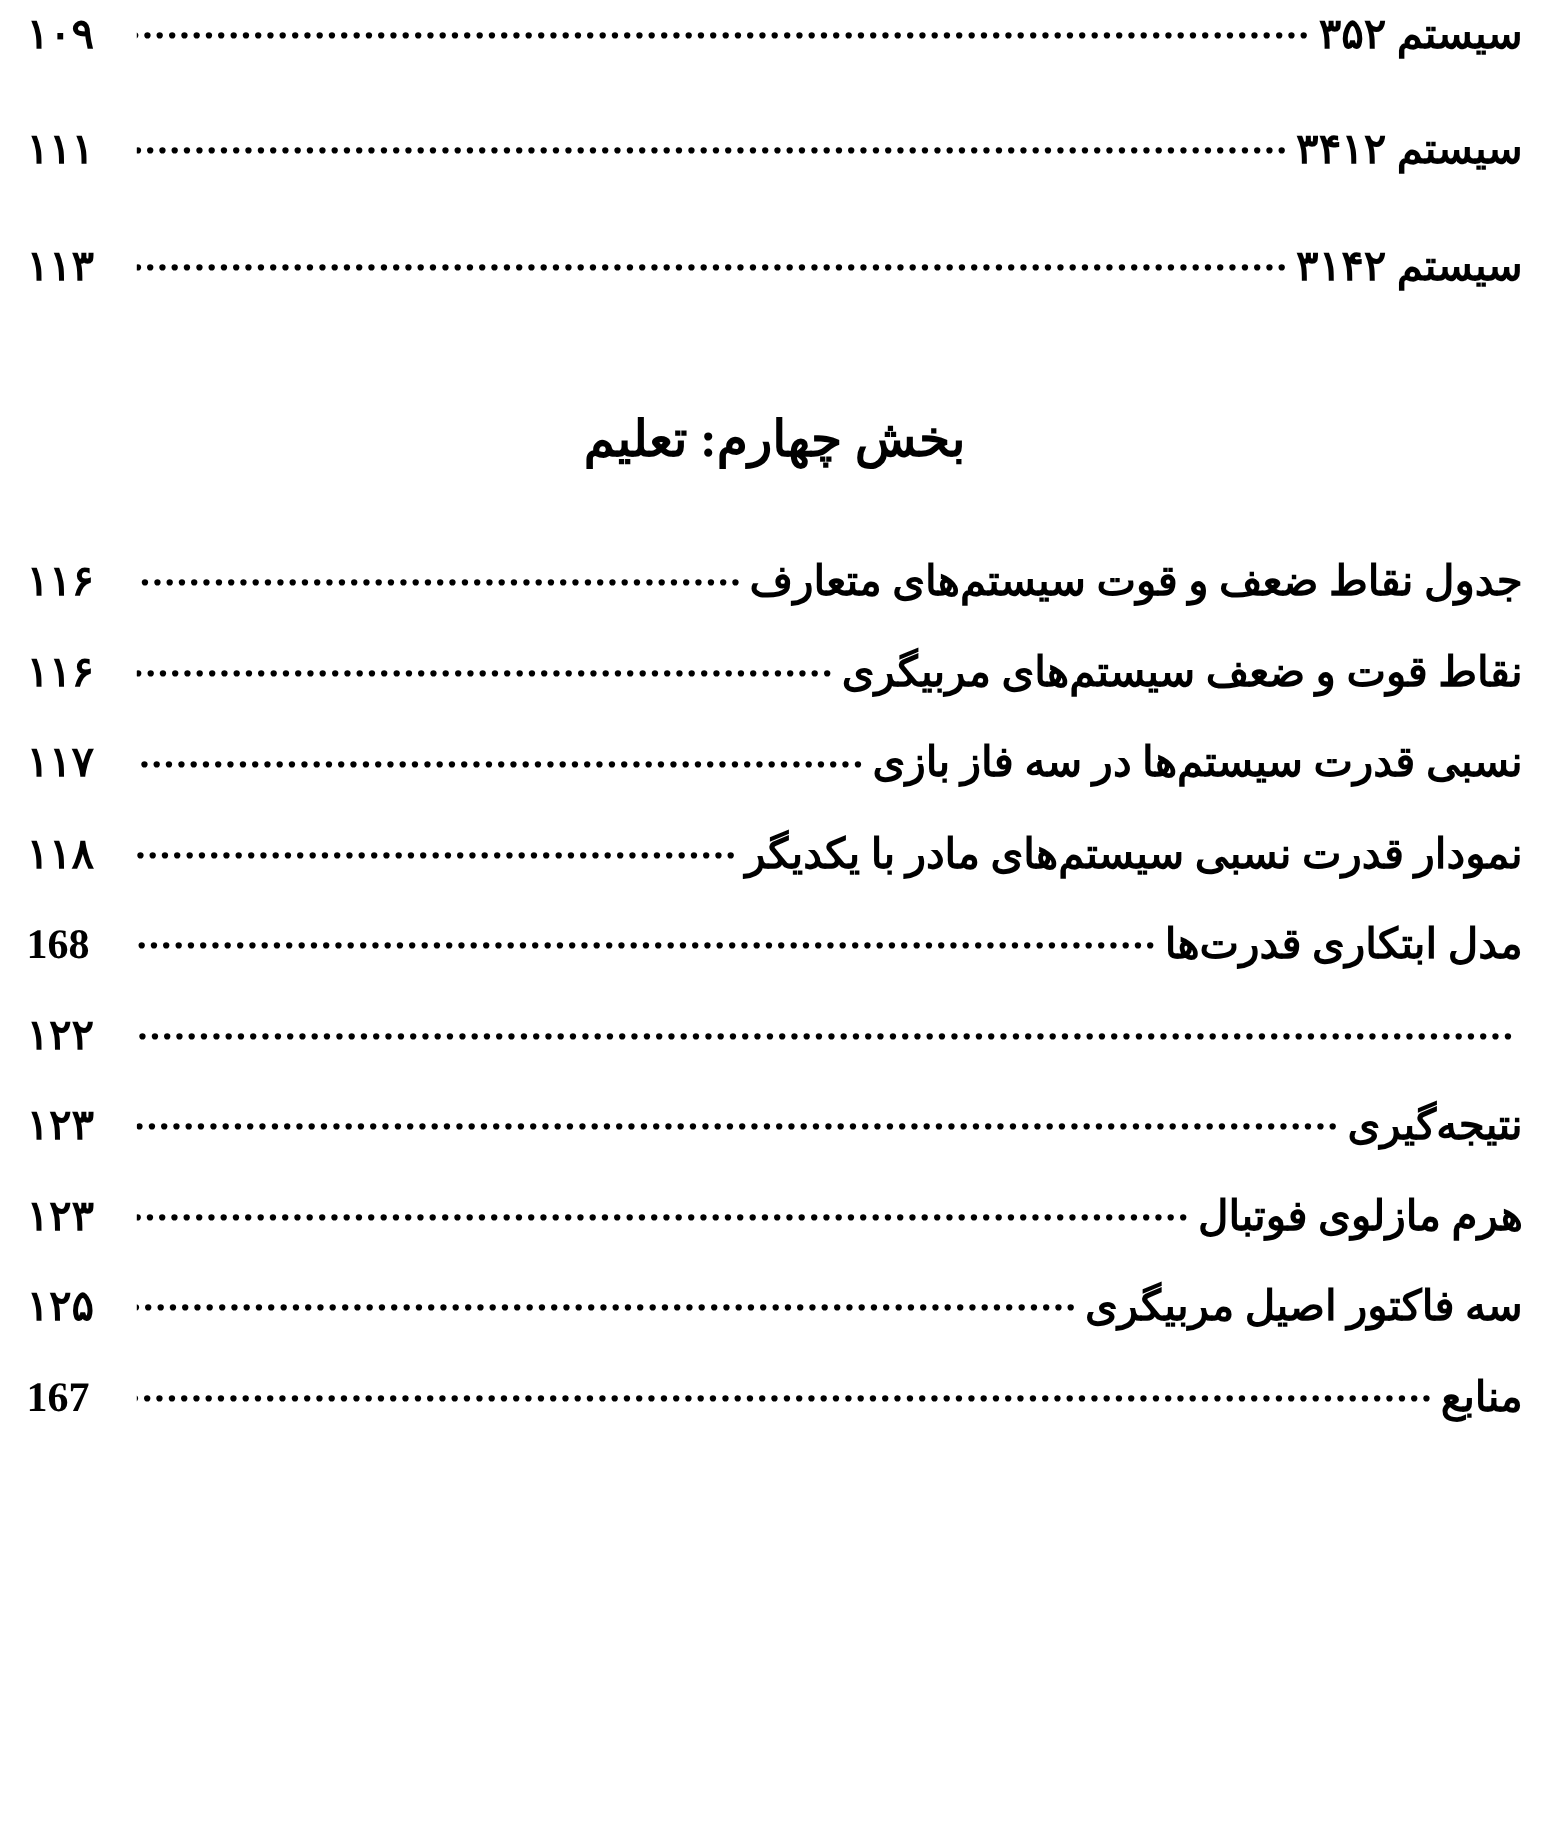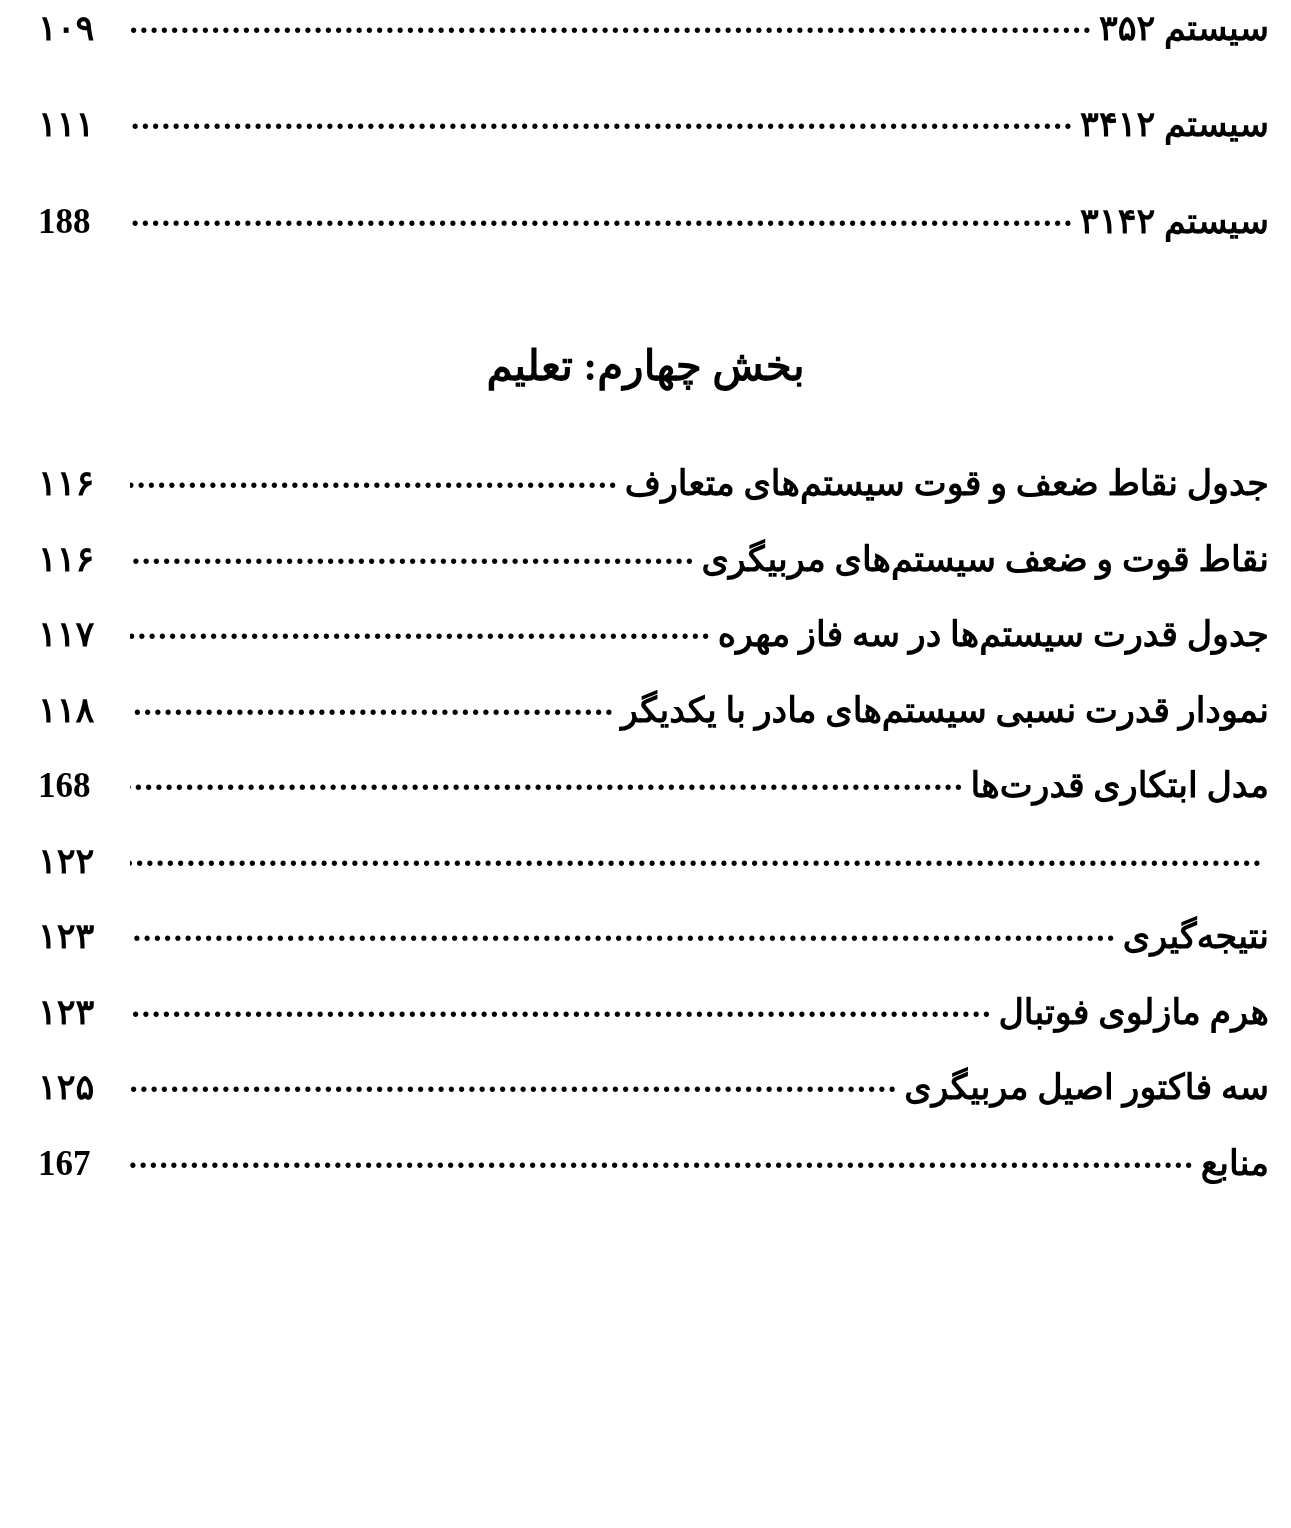--- a/index.html
+++ b/index.html
@@ -59,21 +59,20 @@
     line-height: 1;
     color: #000;
     white-space: nowrap;
   }
   .toc-page {
     flex: 0 0 auto;
     font-weight: 700;
     min-width: 86px;
     text-align: left;
     direction: rtl;
-    margin-left: 16px;
   }
 
   
   .group-top .toc-entry { margin-bottom: 51px; }
   .group-main .toc-entry { margin-bottom: 30px; }
 
   .section-heading {
     text-align: center;
     font-size: 42px;
     font-weight: 700;
@@ -93,39 +92,39 @@
       <span class="toc-page">۱۰۹</span>
     </li>
     <li class="toc-entry">
       <span class="toc-title">سیستم ۳۴۱۲</span>
       <span class="toc-dots"></span>
       <span class="toc-page">۱۱۱</span>
     </li>
     <li class="toc-entry">
       <span class="toc-title">سیستم ۳۱۴۲</span>
       <span class="toc-dots"></span>
-      <span class="toc-page">188</span>
+      <span class="toc-page">۱۱۳</span>
     </li>
   </ul>
 
   <div class="section-heading">بخش چهارم: تعلیم</div>
 
   <ul class="toc-list group-main">
     <li class="toc-entry">
       <span class="toc-title">جدول نقاط ضعف و قوت سیستم‌های متعارف</span>
       <span class="toc-dots"></span>
       <span class="toc-page">۱۱۶</span>
     </li>
     <li class="toc-entry">
       <span class="toc-title">نقاط قوت و ضعف سیستم‌های مربیگری</span>
       <span class="toc-dots"></span>
       <span class="toc-page">۱۱۶</span>
     </li>
     <li class="toc-entry">
-      <span class="toc-title">جدول قدرت سیستم‌ها در سه فاز مهره</span>
+      <span class="toc-title">نسبی قدرت سیستم‌ها در سه فاز بازی</span>
       <span class="toc-dots"></span>
       <span class="toc-page">۱۱۷</span>
     </li>
     <li class="toc-entry">
       <span class="toc-title">نمودار قدرت نسبی سیستم‌های مادر با یکدیگر</span>
       <span class="toc-dots"></span>
       <span class="toc-page">۱۱۸</span>
     </li>
     <li class="toc-entry">
       <span class="toc-title">مدل ابتکاری قدرت‌ها</span>

